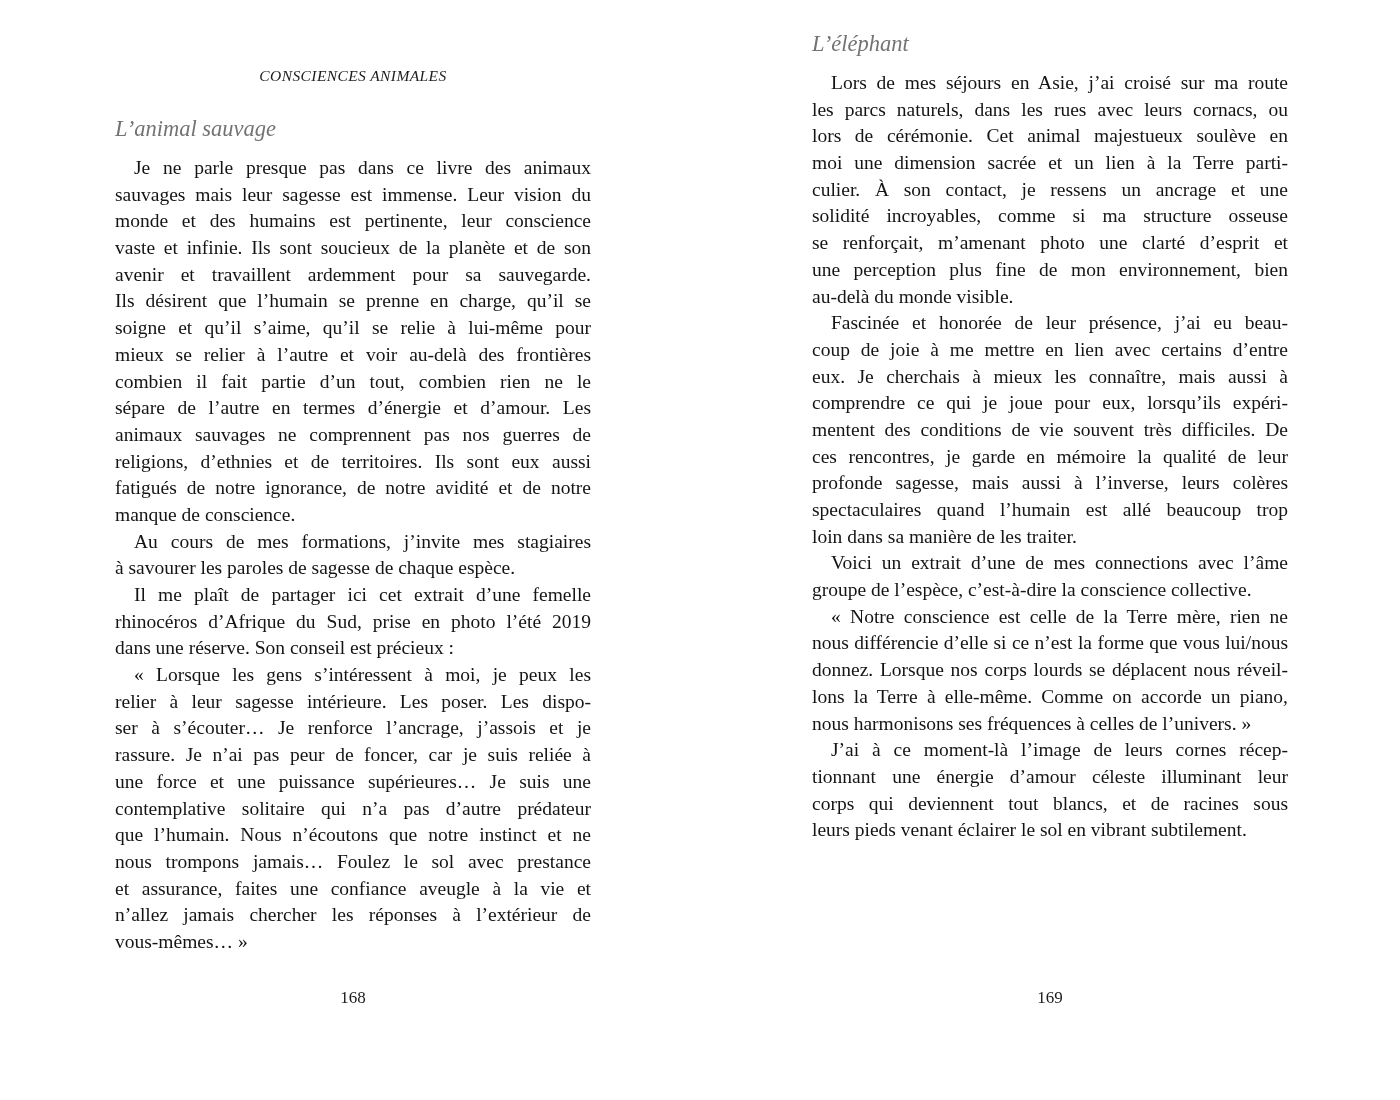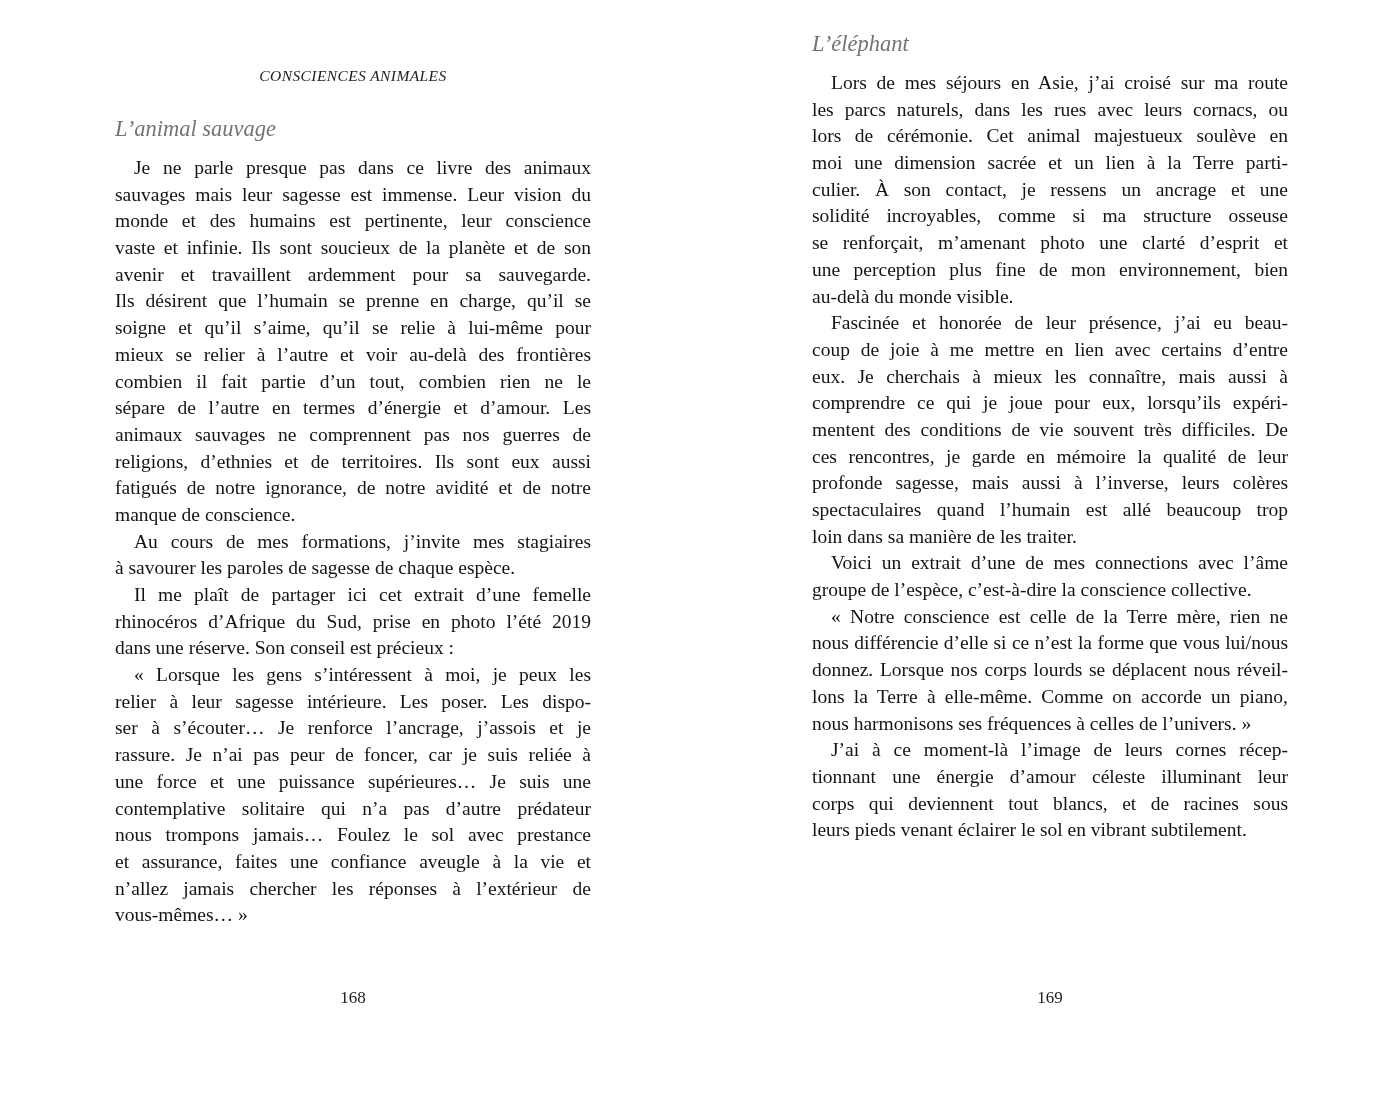--- a/index.html
+++ b/index.html
@@ -97,20 +97,21 @@
         <div class="line" style="">rhinocéros d’Afrique du Sud, prise en photo l’été 2019</div>
         <div class="line last" style="">dans une réserve. Son conseil est précieux :</div>
       </div>
       <div class="para">
         <div class="line first" style="">« Lorsque les gens s’intéressent à moi, je peux les</div>
         <div class="line" style="">relier à leur sagesse intérieure. Les poser. Les dispo-</div>
         <div class="line" style="">ser à s’écouter… Je renforce l’ancrage, j’assois et je</div>
         <div class="line" style="">rassure. Je n’ai pas peur de foncer, car je suis reliée à</div>
         <div class="line" style="">une force et une puissance supérieures… Je suis une</div>
         <div class="line" style="">contemplative solitaire qui n’a pas d’autre prédateur</div>
+        <div class="line" style="">que l’humain. Nous n’écoutons que notre instinct et ne</div>
         <div class="line" style="">nous trompons jamais… Foulez le sol avec prestance</div>
         <div class="line" style="">et assurance, faites une confiance aveugle à la vie et</div>
         <div class="line" style="">n’allez jamais chercher les réponses à l’extérieur de</div>
         <div class="line last" style="">vous-mêmes… »</div>
       </div>
     </div>
   <div class="page-number">168</div>
 </div>
 
 <div class="page right">

